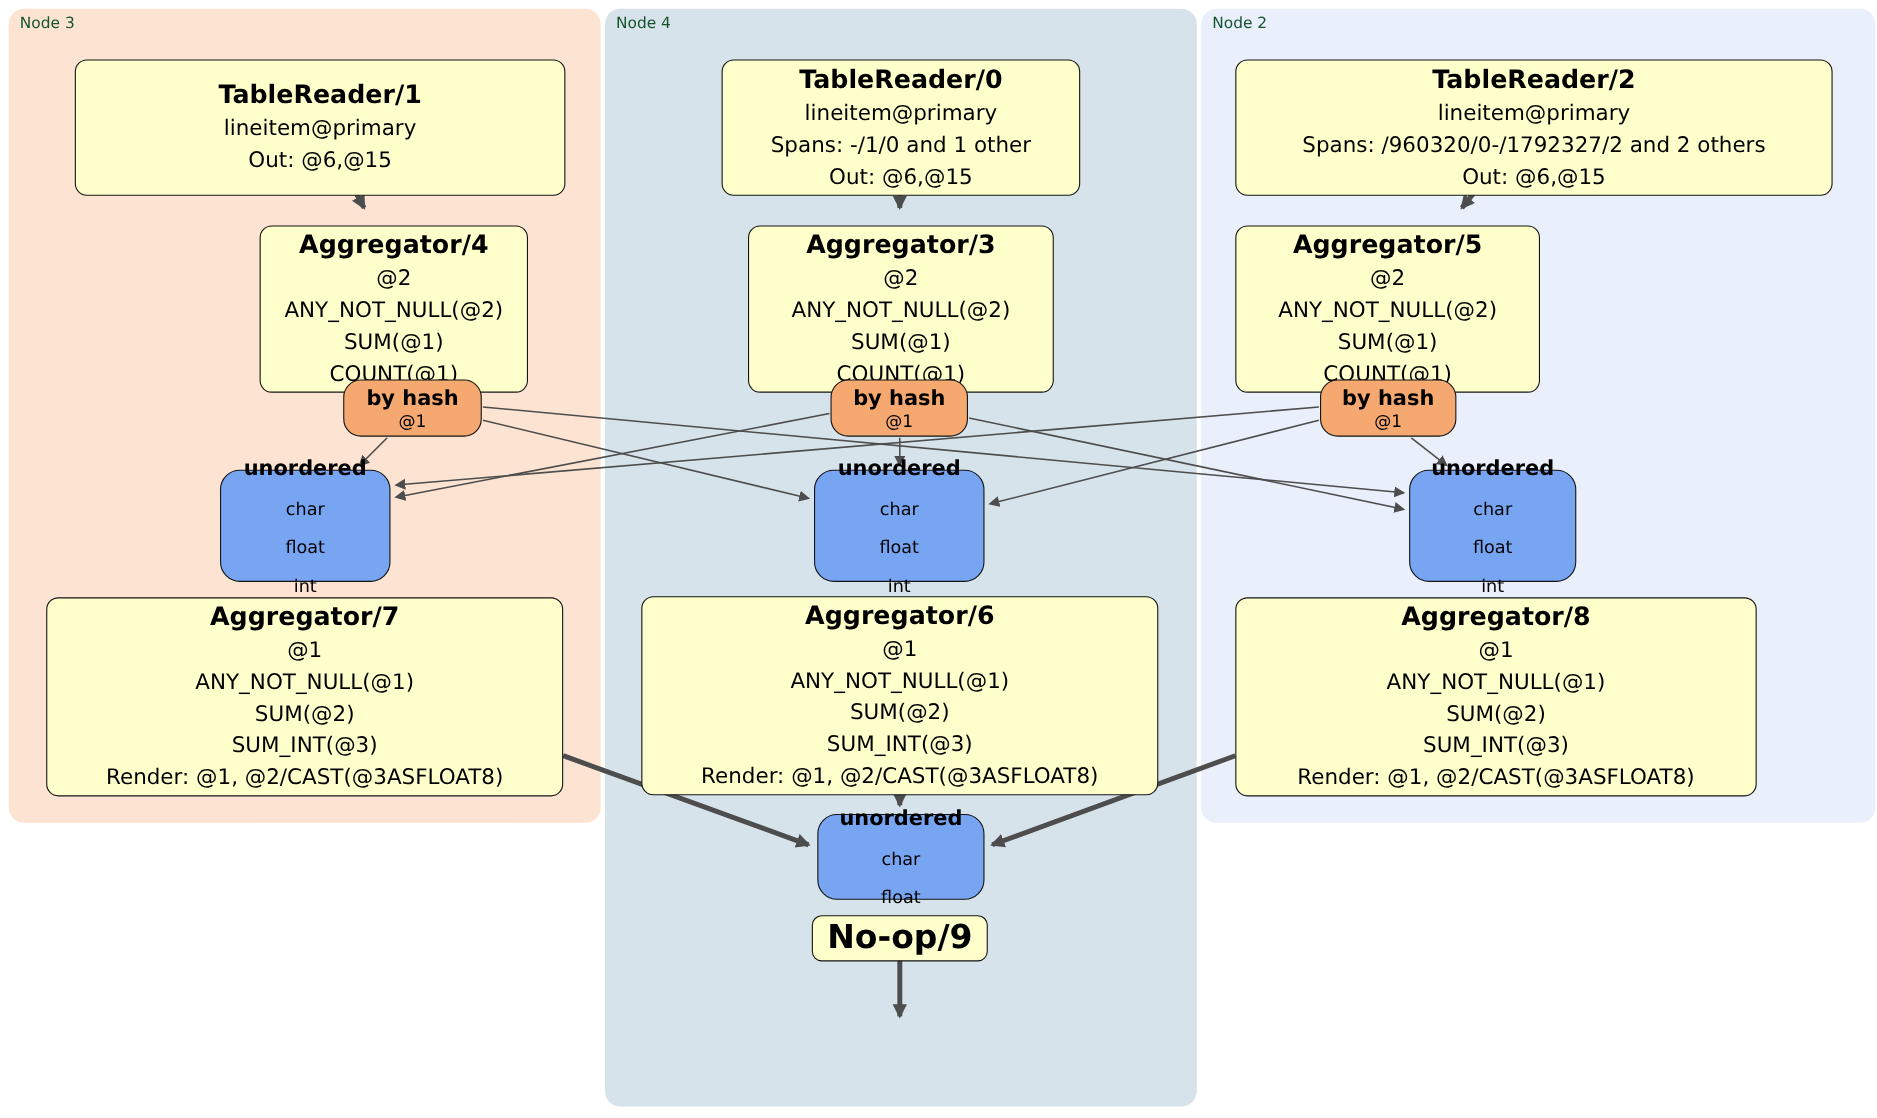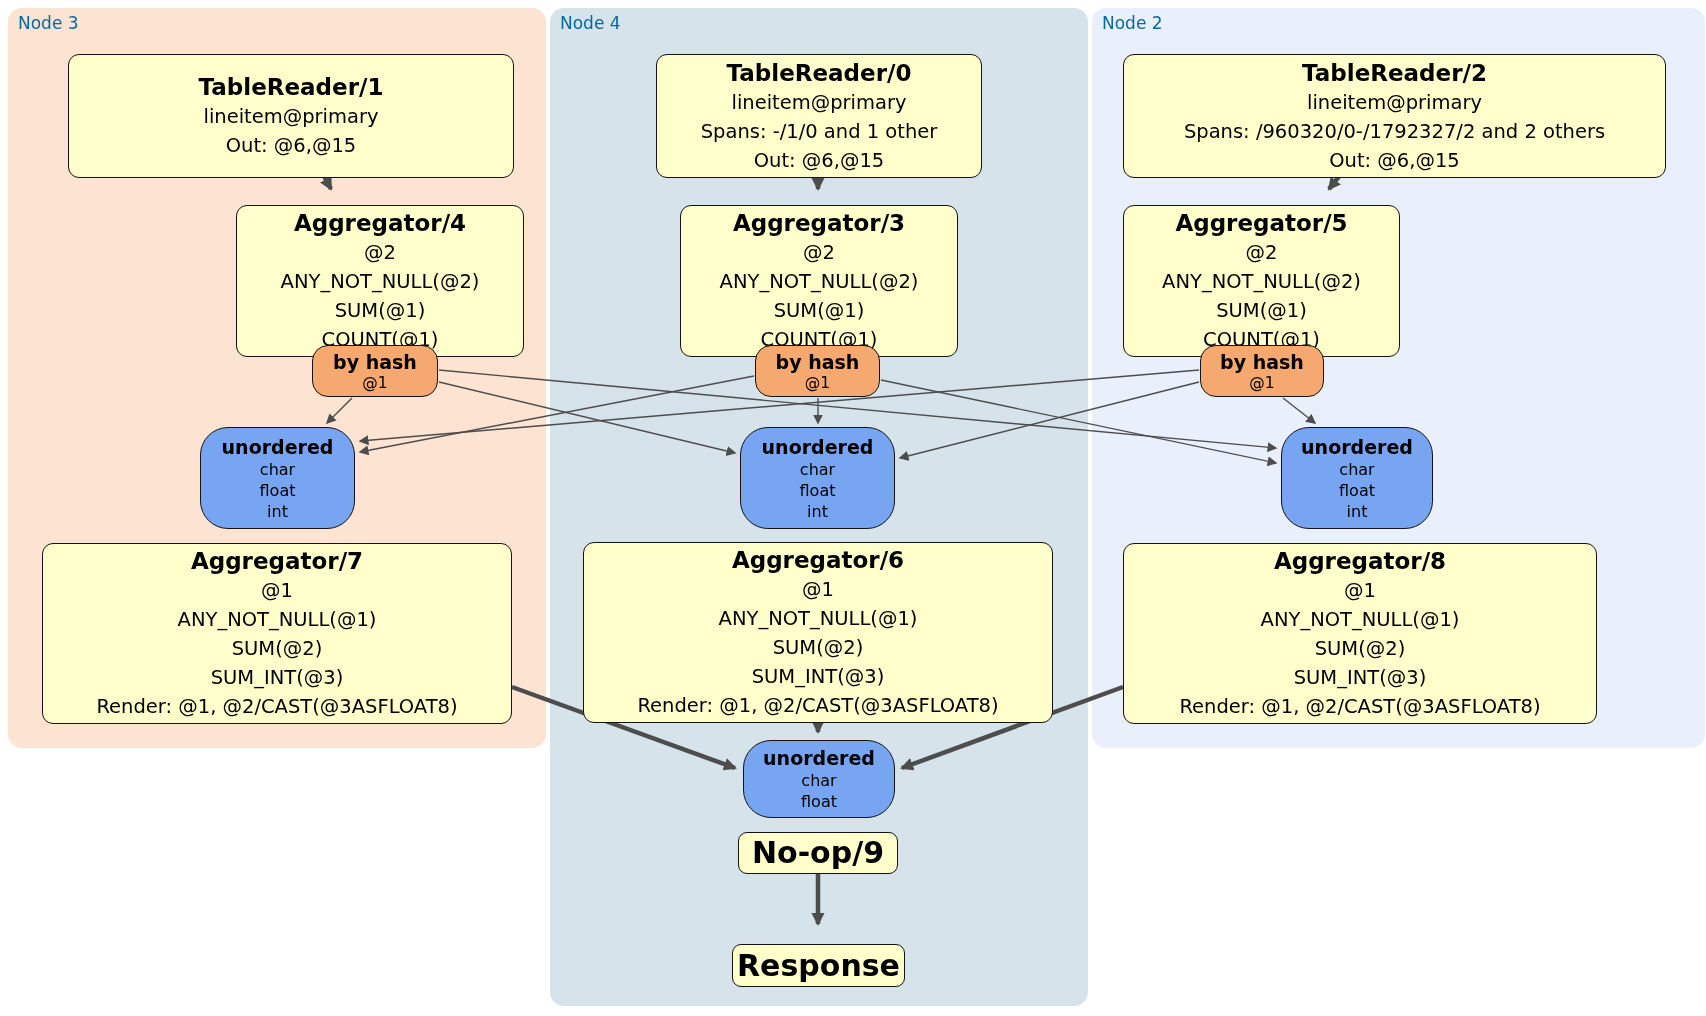--- a/index.html
+++ b/index.html
@@ -4,34 +4,34 @@
 <style>
   html,body{margin:0;padding:0;background:#ffffff;}
   #canvas{
     position:relative;width:1706px;height:1016px;overflow:hidden;
     font-family:"DejaVu Sans","Liberation Sans",sans-serif;color:#000;
   }
   .group{position:absolute;border-radius:14px;}
   .g3{left:8px;top:8px;width:538px;height:740px;background:var(--c-node3_bg,#fce3d2);}
   .g1{left:550px;top:8px;width:538px;height:998px;background:var(--c-node1_bg,#d7e3eb);}
   .g2{left:1092px;top:8px;width:613px;height:740px;background:var(--c-node2_bg,#e9effb);}
-  .group-label{position:absolute;left:10px;top:5px;font-size:17px;color:#0369a1;}
+  .group-label{position:absolute;left:10px;top:5px;font-size:14px;color:#14532d;}
   svg.edges{position:absolute;left:0;top:0;z-index:2;}
   svg.edges .thin{stroke:var(--c-edge,#4d4d4d);stroke-width:1.4;fill:none;}
   svg.edges .thick{stroke:var(--c-edge,#4d4d4d);stroke-width:4.5;fill:none;}
   svg.edges marker path{fill:var(--c-edge,#4d4d4d);}
   .box{
     position:absolute;z-index:3;box-sizing:border-box;
     border:1.6px solid #141414;border-radius:11px;
     display:flex;flex-direction:column;justify-content:center;align-items:center;
     text-align:center;line-height:1.32;
   }
   .box.yellow{background:var(--c-op_bg,#ffffcc);margin-top:12px;}
   .box.router{background:var(--c-router_bg,#f5a86f);border-radius:16px;}
-  .box.sync{background:var(--c-sync_bg,#77a5f2);border-radius:28px;}
+  .box.sync{background:var(--c-sync_bg,#77a5f2);border-radius:18px;gap:14px;}
   .bt{font-weight:bold;font-size:23px;line-height:30px;}
   .bl{font-size:19.5px;line-height:29px;white-space:nowrap;}
   .router .bt,.sync .bt{font-size:19px;line-height:24px;}
   .router .bl{font-size:15.5px;line-height:19px;}
   .sync .bl{font-size:16px;line-height:21px;}
   .single .bt{font-size:30px;line-height:28px;}
 </style>
 </head>
 <body>
 
@@ -76,21 +76,21 @@
     <line class="thick" x1="1123" y1="687" x2="902" y2="768" marker-end="url(#ah-thick)"></line>
 
     <line class="thick" x1="818" y1="864" x2="818" y2="924" marker-end="url(#ah-thick)"></line>
   </svg>
 
   <div class="box yellow" style="left:68px;top:42px;width:446px;height:124px">
     <div class="bt">TableReader/1</div>
     <div class="bl">lineitem@primary</div>
     <div class="bl">Out: @6,@15</div>
   </div>
-  <div class="box yellow" style="left:236px;top:193px;width:288px;height:152px">
+  <div class="box yellow" style="left:236px;top:193px;width:244px;height:152px">
     <div class="bt">Aggregator/4</div>
     <div class="bl">@2</div>
     <div class="bl">ANY_NOT_NULL(@2)</div>
     <div class="bl">SUM(@1)</div>
     <div class="bl">COUNT(@1)</div>
   </div>
   <div class="box router" style="left:312px;top:345px;width:126px;height:52px">
     <div class="bt">by hash</div>
     <div class="bl">@1</div>
   </div>
@@ -141,23 +141,20 @@
     <div class="bl">Render: @1, @2/CAST(@3ASFLOAT8)</div>
   </div>
   <div class="box sync" style="left:743px;top:740px;width:152px;height:78px">
     <div class="bt">unordered</div>
     <div class="bl">char</div>
     <div class="bl">float</div>
   </div>
   <div class="box yellow single" style="left:738px;top:820px;width:160px;height:42px;border-radius:9px">
     <div class="bt">No-op/9</div>
   </div>
-  <div class="box yellow single" style="left:732px;top:932px;width:173px;height:43px;border-radius:9px">
-    <div class="bt">Response</div>
-  </div>
 
   <div class="box yellow" style="left:1123px;top:42px;width:543px;height:124px">
     <div class="bt">TableReader/2</div>
     <div class="bl">lineitem@primary</div>
     <div class="bl">Spans: /960320/0-/1792327/2 and 2 others</div>
     <div class="bl">Out: @6,@15</div>
   </div>
   <div class="box yellow" style="left:1123px;top:193px;width:277px;height:152px">
     <div class="bt">Aggregator/5</div>
     <div class="bl">@2</div>

